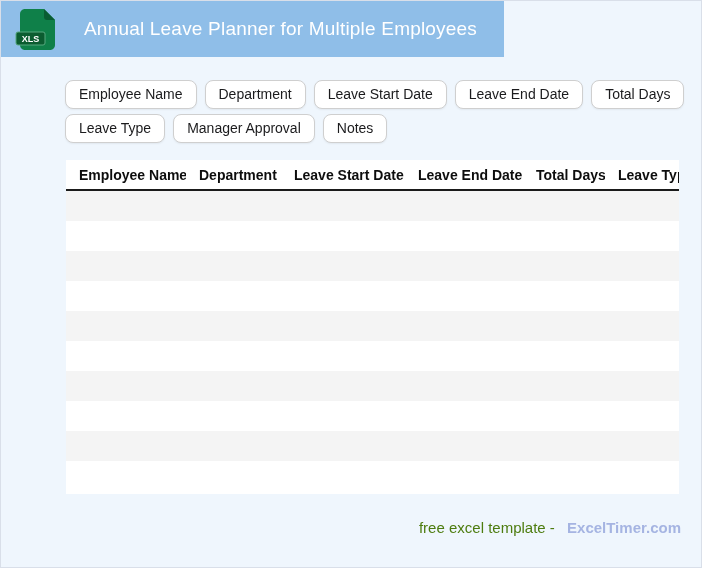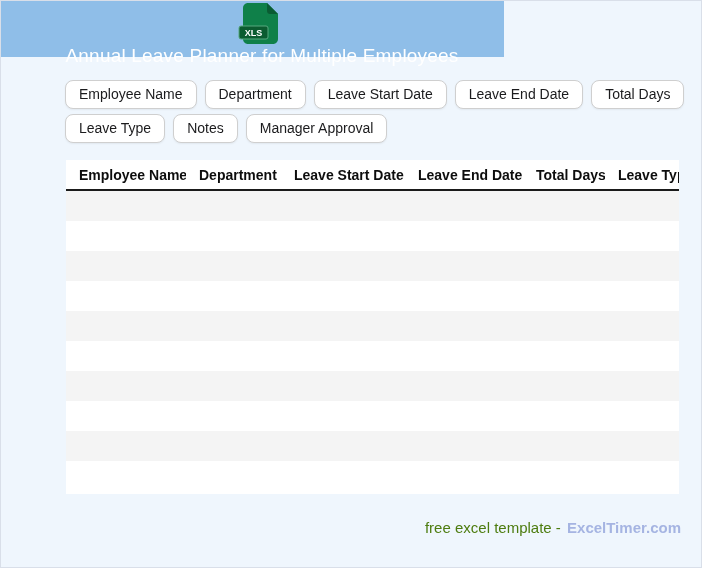--- a/index.html
+++ b/index.html
@@ -3,25 +3,25 @@
 <meta charset="utf-8">
 <style>
   html,body { margin:0; padding:0; background:#ffffff; }
   .canvas {
     position:relative; width:702px; height:568px; box-sizing:border-box;
     background:#eff6fd; border:1px solid #d9dfe9; overflow:hidden;
     font-family:"Liberation Sans", sans-serif;
   }
   .titlebar {
     position:absolute; left:0; top:0; width:503px; height:56px;
-    background:#8fbee8; display:flex; align-items:center;flex-direction:column;
+    background:#8fbee8; display:flex; align-items:center;
   }
   .xls-icon { width:44px; height:44px; margin-left:13px; flex:0 0 auto; }
   .app-title {
-    color:#ffffff; font-size:19px; font-weight:400; margin-left:19px;
+    color:#ffffff; font-size:19px; font-weight:400; margin-left:26px;
     white-space:nowrap; letter-spacing:0.2px;
   }
   .chips-area { position:absolute; left:64px; top:79px; width:630px; }
   .chip-row { display:flex; gap:8px; margin-bottom:5px; }
   .chip {
     height:27px; line-height:27px; background:#ffffff;
     border:1px solid #cfcfcf; border-radius:8px; padding:0 13px;
     font-size:14px; color:#1b1b1d; white-space:nowrap;
     box-shadow:0 1px 2px rgba(0,0,0,0.06); cursor:pointer;
   }
@@ -36,21 +36,21 @@
     border-bottom:2px solid #1a1a1a; overflow:hidden;
   }
   table.leave-table td { height:30px; padding:0 0 0 13px; }
   table.leave-table tbody tr:nth-child(odd)  { background:#f4f4f4; }
   table.leave-table tbody tr:nth-child(even) { background:#ffffff; }
   .footer {
     position:absolute; right:20px; top:517px; font-size:15px; line-height:20px;
     white-space:nowrap;
   }
   .footer-text  { color:#4d7c0f; font-weight:400; }
-  .footer-brand { color:#a5b4e2; font-weight:bold; margin-left:2px; cursor:pointer; }
+  .footer-brand { color:#a5b4e2; font-weight:bold; margin-left:8px; cursor:pointer; }
 </style>
 </head>
 <body>
 
 <div class="canvas">
 
   <div class="titlebar">
     <svg class="xls-icon" viewBox="0 0 44 44">
       <path d="M11 2 h19 l11 11 v25 c0 2.8-2.2 5-5 5 H11 c-2.8 0-5-2.2-5-5 V7 c0-2.8 2.2-5 5-5 z" fill="#0f8049"></path>
       <path d="M30 2 l11 11 h-8 c-1.7 0-3-1.3-3-3 z" fill="#0a5c33"></path>
@@ -63,22 +63,22 @@
   <div class="chips-area">
     <div class="chip-row">
         <span class="chip">Employee Name</span>
         <span class="chip">Department</span>
         <span class="chip">Leave Start Date</span>
         <span class="chip">Leave End Date</span>
         <span class="chip">Total Days</span>
       </div>
     <div class="chip-row">
         <span class="chip">Leave Type</span>
+        <span class="chip">Manager Approval</span>
         <span class="chip">Notes</span>
-        <span class="chip">Manager Approval</span>
       </div>
   </div>
 
   <div class="table-wrap">
     <table class="leave-table">
       <colgroup>
         <col style="width:120px">
           <col style="width:95px">
           <col style="width:124px">
         <col style="width:118px">

